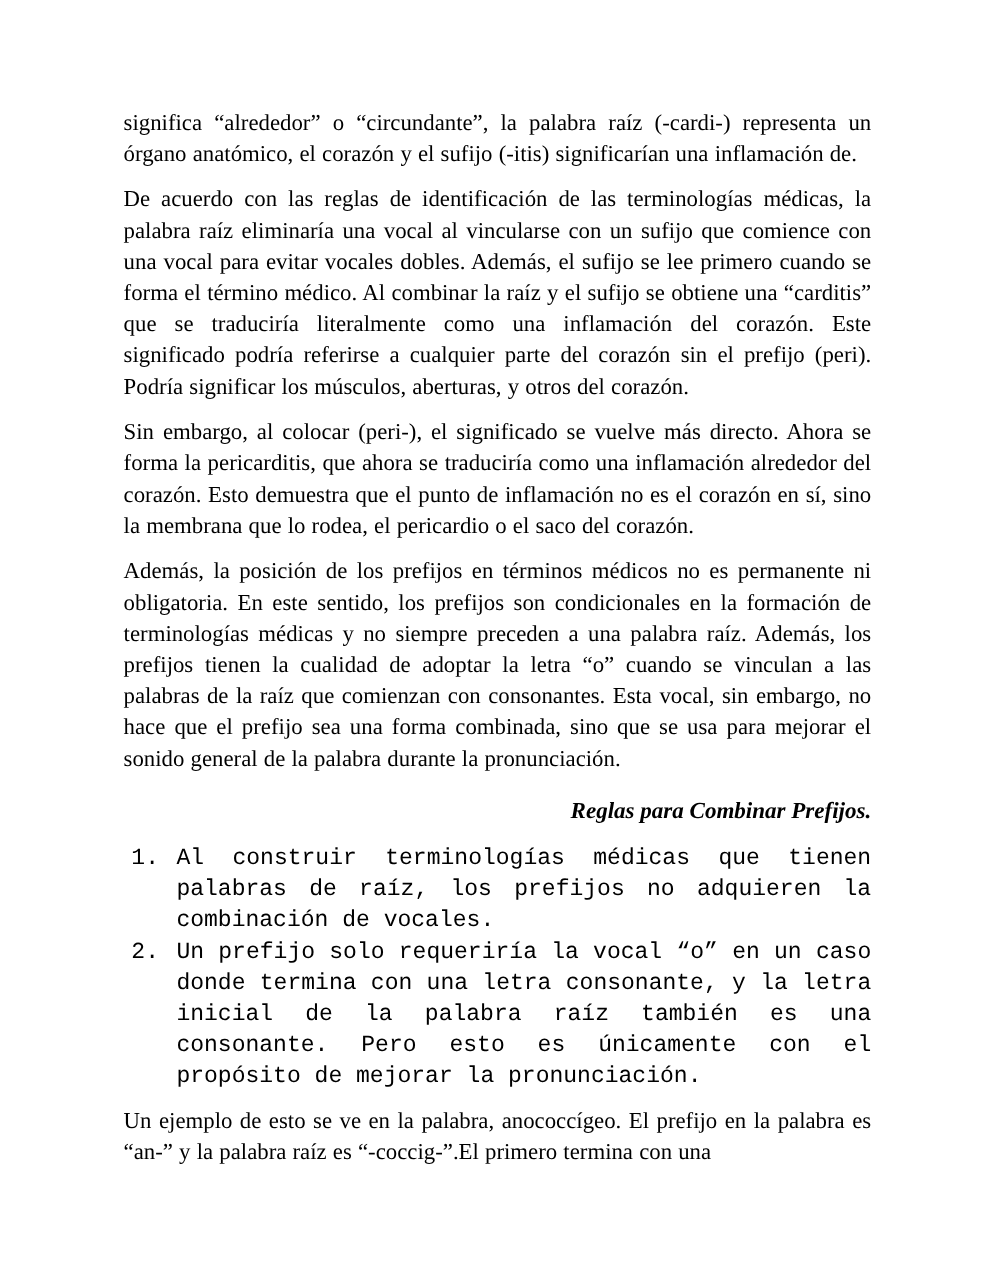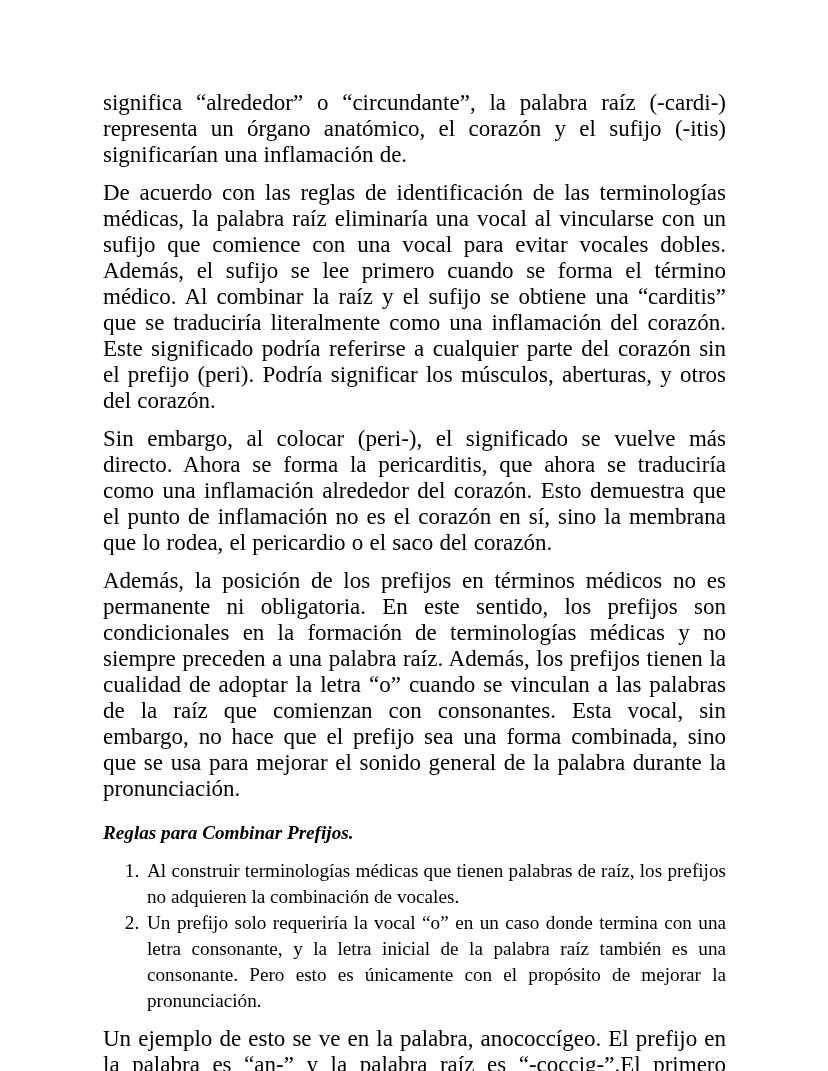--- a/index.html
+++ b/index.html
@@ -17,52 +17,53 @@
   }
   .page {
     position: relative;
     width: 828px;
     height: 1071px;
     background: #ffffff;
     box-sizing: border-box;
     padding: 90px 102px 0 103px;
   }
   .body-text {
-    font-size: 23px;
+    font-size: 19px;
     line-height: 26px;
     text-align: justify;
     text-justify: inter-word;
     margin: 0 0 12px 0;
     hyphens: none;
     word-spacing: 0.02em;
   }
   .body-text:last-child {
     margin-bottom: 0;
   }
   .section-heading {
     font-size: 19.2px;
     line-height: 26px;
     font-weight: bold;
     font-style: italic;
-    text-align: left;
+    text-align: right;
     margin: 18px 0 12px 0;
   }
   ol.rules-list {
     margin: 0 0 12px 0;
     padding: 0 0 0 41px;
     list-style-position: outside;
     list-style-type: decimal;
   }
   ol.rules-list > li {
     font-size: 19.2px;
     line-height: 26px;
     text-align: justify;
     text-justify: inter-word;
     padding-left: 3px;
     margin: 0;
+    font-family: Liberation Mono, monospace;
   }
   .gap-before {
   }
 </style>
 </head>
 <body>
 
 <div class="page">
 
   <p class="body-text">significa “alrededor” o “circundante”, la palabra raíz (-cardi-) representa un órgano anatómico, el corazón y el sufijo (-itis) significarían una inflamación de.</p>

